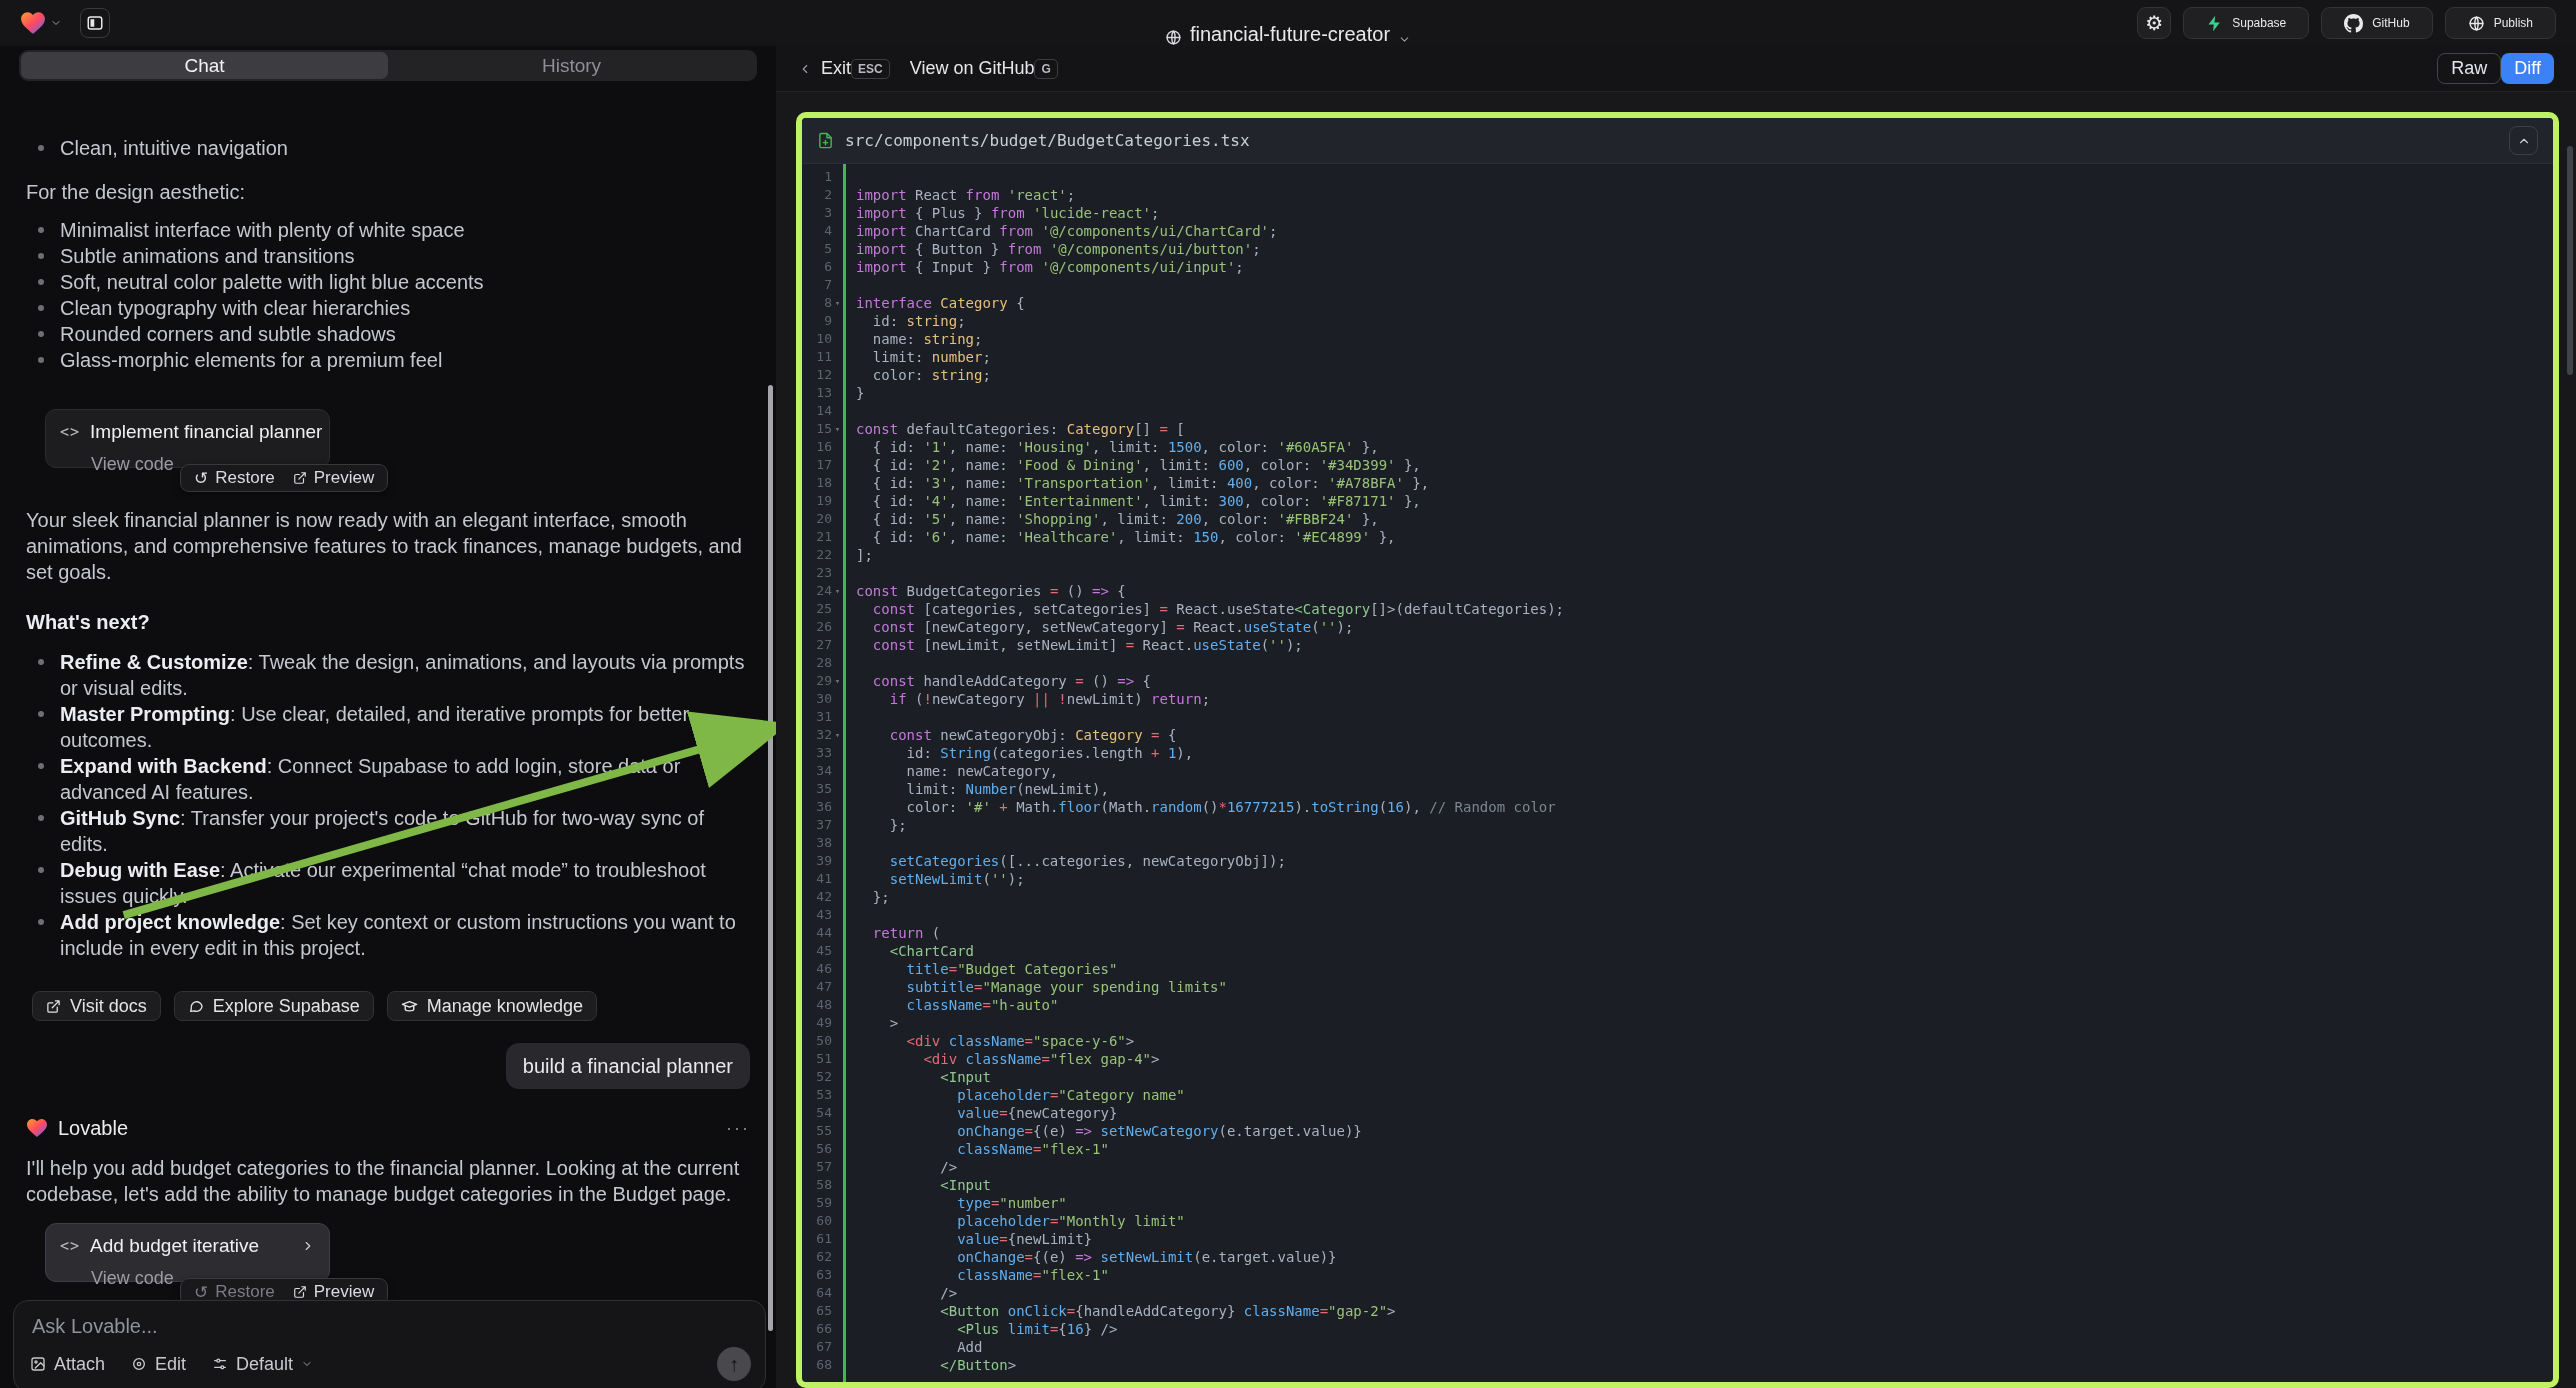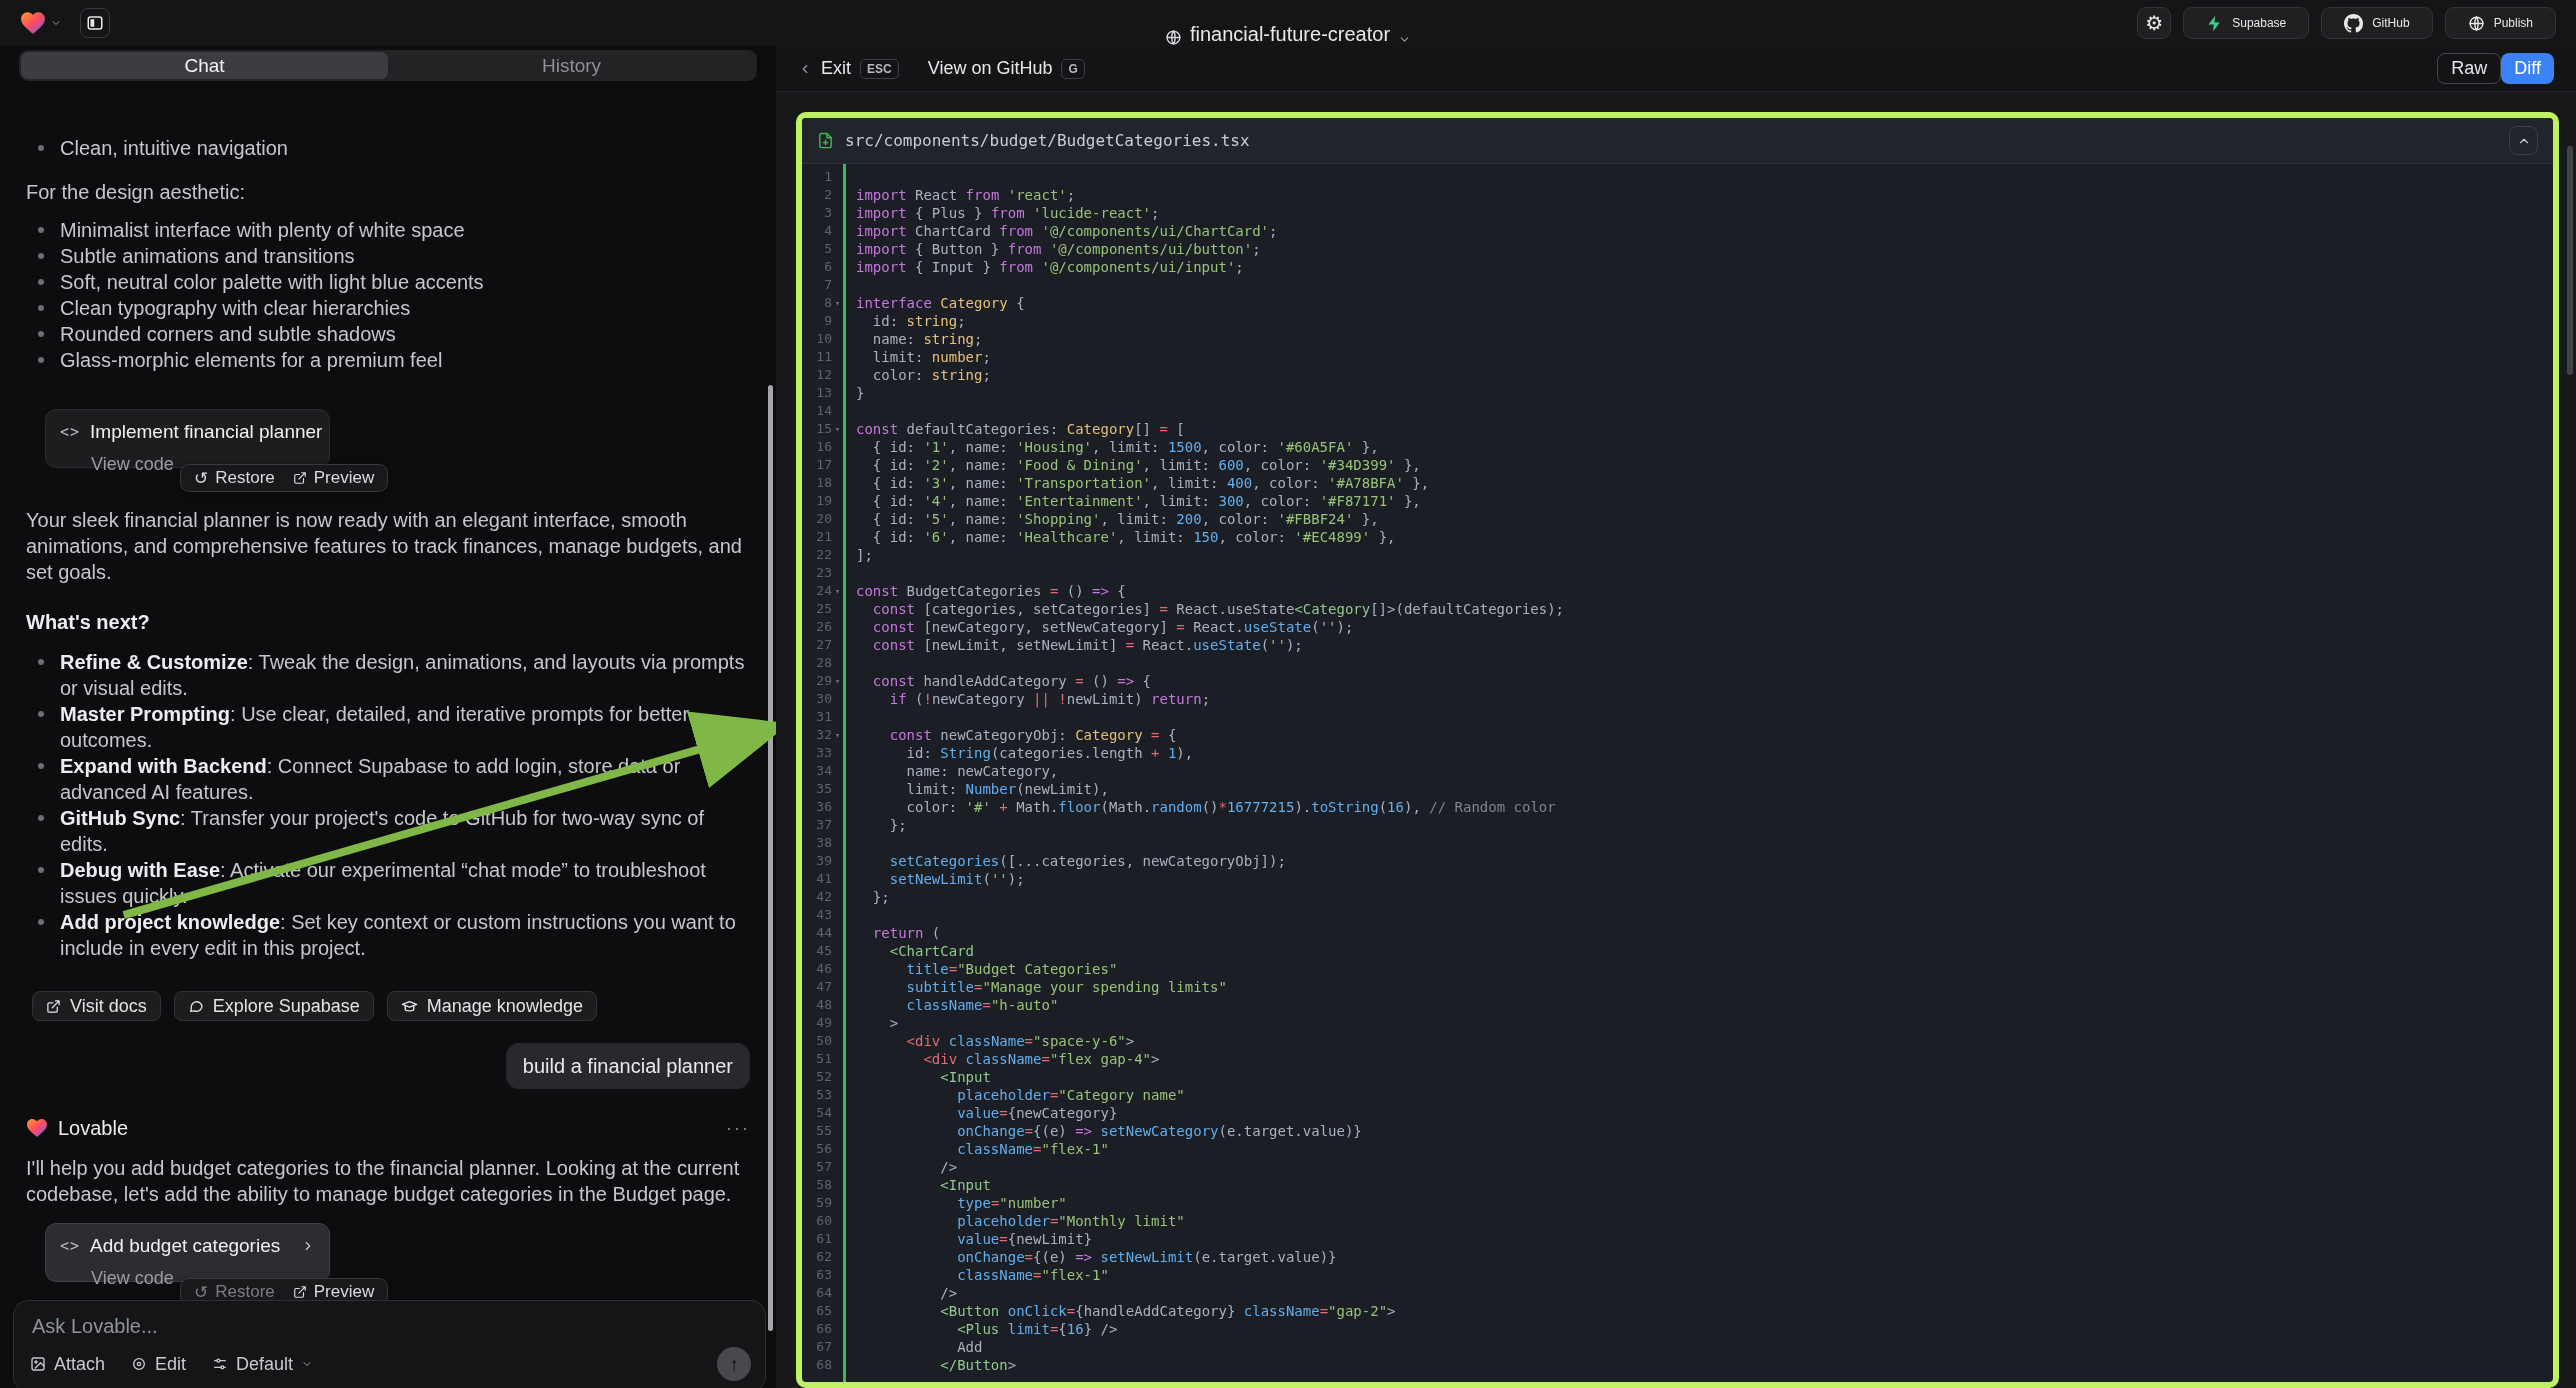--- a/index.html
+++ b/index.html
@@ -65,21 +65,21 @@
   .composer-ph { color:#8e949c; font-size:20px; }
   .composer-bar { position:absolute; left:16px; right:14px; bottom:10px; display:flex; align-items:center; gap:26px; color:#c9c9ce; font-size:18px; }
   .cmp-btn { display:flex; align-items:center; gap:8px; cursor:pointer; }
   .send-btn { margin-left:auto; width:34px; height:34px; border-radius:50%; background:#48484d; display:flex; align-items:center; justify-content:center; color:#141416; font-size:20px; font-weight:bold; cursor:pointer; }
 
   .chat-sb { position:absolute; right:3px; top:339px; width:5px; height:946px; border-radius:3px; background:#c2c2c6; opacity:.85; }
   .arrow-ov { position:absolute; inset:0; pointer-events:none; z-index:6; }
 
   
   .code-header { height:46px; display:flex; align-items:center; padding:0 22px; border-bottom:1px solid #232327; background:#141417; }
-  .ch-left { display:flex; align-items:center; gap:9px; color:#e7e7ea; font-size:18px; }
+  .ch-left { display:flex; align-items:center; gap:0; color:#e7e7ea; font-size:18px; }
   .kbd { border:1px solid #3c3c42; border-radius:5px; font-size:12px; padding:2px 6px; color:#b9b9bf; font-weight:bold; }
   .ch-git { display:flex; align-items:center; gap:9px; margin-left:20px; cursor:pointer; }
   .ch-right { margin-left:auto; display:flex; }
   .raw-btn { height:31px; padding:0 13px; display:flex; align-items:center; border:1px solid #41454c; border-radius:8px; color:#e3e5e8; font-size:18px; background:transparent; cursor:pointer; }
   .diff-btn { height:31px; padding:0 13px; display:flex; align-items:center; border-radius:8px; color:#fff; font-size:18px; cursor:pointer; }
 
   .file-card { margin:20px 17px 0 20px; flex:1; background:#1b1e24; border:6px solid #bef264; border-radius:10px; overflow:hidden; display:flex; flex-direction:column; }
   .file-head { height:46px; flex:none; background:#21242b; border-bottom:1px solid #2b2f37; display:flex; align-items:center; gap:11px; padding:0 15px; }
   .file-path { font-family:"DejaVu Sans Mono", monospace; font-size:16px; color:#c9ced6; }
   .collapse-btn { margin-left:auto; width:29px; height:29px; border:1px solid #3a3f48; border-radius:8px; display:flex; align-items:center; justify-content:center; color:#c6cbd3; cursor:pointer; }
@@ -270,21 +270,21 @@
 
       <div class="para" style="margin-top:14px;">I'll help you add budget categories to the financial planner. Looking at the current codebase, let's add the ability to manage budget categories in the Budget page.</div>
 
       <div class="tool-block" style="margin-top:16px;">
         <svg class="ic bm-icon" width="21" height="21" viewBox="0 0 24 24">
             <path d="M19 21l-7-5-7 5V5a2 2 0 0 1 2-2h10a2 2 0 0 1 2 2z"></path>
           </svg>
         <div class="tool-card sel">
           <div class="tc-row">
             <span class="tc-code">&lt;&gt;</span>
-            <span class="tc-title">Add budget categories</span>
+            <span class="tc-title">Add budget iterative</span>
             <svg class="ic tc-chev" width="14" height="14" viewBox="0 0 24 24">
                 <path d="M9 6l6 6-6 6"></path>
               </svg>
           </div>
           <div class="tc-view">View code</div>
         </div>
         <div class="tool-pill">
           <span class="pill-btn dis">
               <span class="u21ba">↺</span>
               <span>Restore</span>

